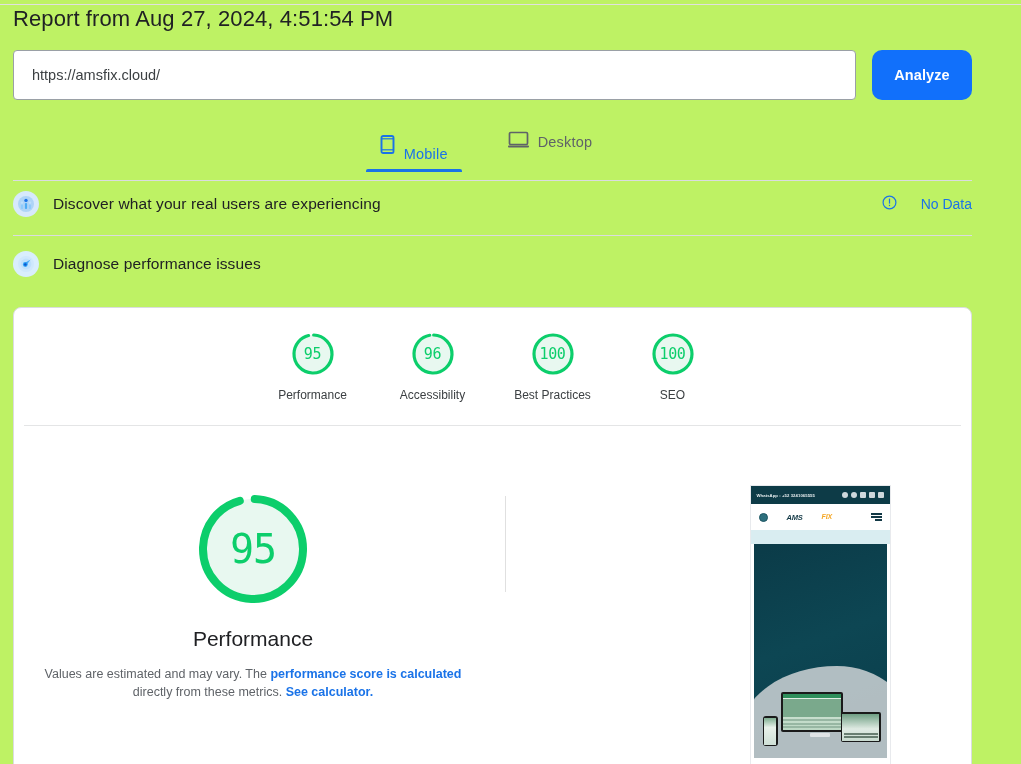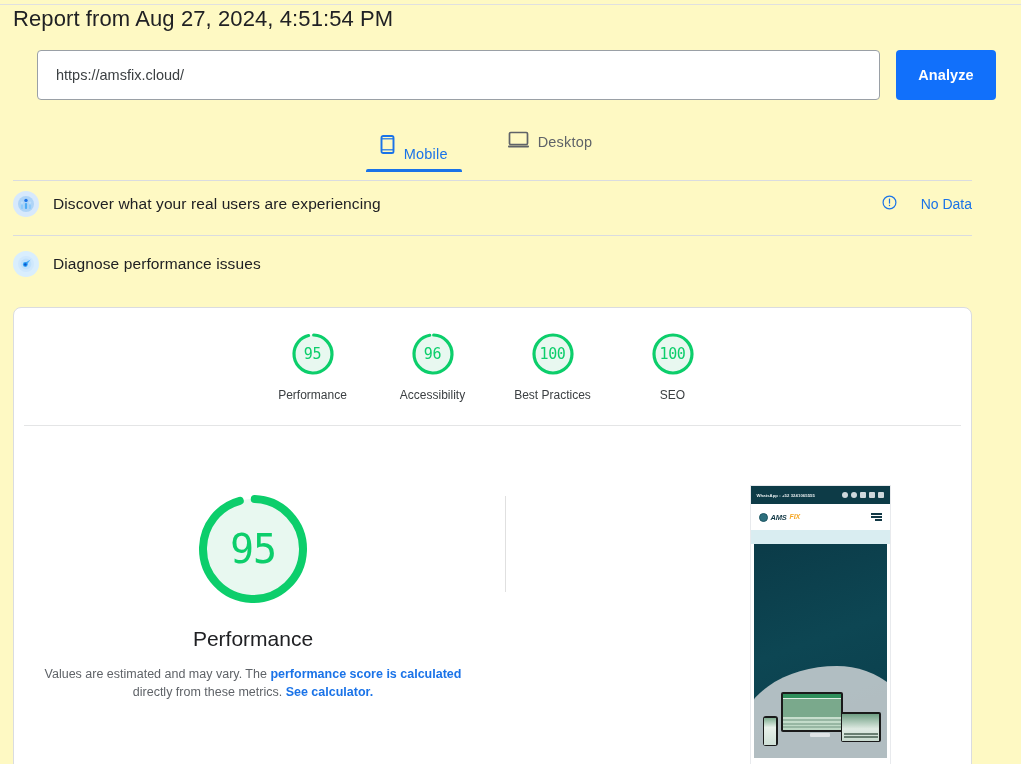--- a/index.html
+++ b/index.html
@@ -4,45 +4,45 @@
 <style>
   * { box-sizing: border-box; }
   html, body {
     margin: 0; padding: 0;
     width: 1021px; height: 764px;
     background: #ffffff;
     font-family: "Liberation Sans", sans-serif;
     color: #202124;
     overflow: hidden;
   }
-  .page { position: relative; width: 1021px; height: 764px; background:#fef9c3; }
+  .page { position: relative; width: 1021px; height: 764px; background:#bef264; }
 
   .top-rule {
     position:absolute; left:0; top:4px; width:1021px; height:1px;
     background:#e0e0e0;
   }
 
   
   .report-title {
     position:absolute; left:13px; top:6px;
     font-size:22px; font-weight:400; color:#202124;
     letter-spacing:0.1px; white-space:nowrap;
   }
 
-  .url-row { position:absolute; left:13px; top:50px; width:969px; height:50px;margin-left:24px; }
+  .url-row { position:absolute; left:13px; top:50px; width:969px; height:50px; }
   .url-input {
     position:absolute; left:0; top:0; width:843px; height:50px;
     border:1px solid #9aa0a6; border-radius:4px; background:#fff;
     font-family:"Liberation Sans", sans-serif;
     font-size:14.5px; color:#3c4043; padding:0 18px;
     outline:none;
   }
   .analyze-btn {
     position:absolute; left:859px; top:0; width:100px; height:50px;
-    background:#1170fb; color:#fff; border:none; border-radius:4px;
+    background:#1170fb; color:#fff; border:none; border-radius:10px;
     font-family:"Liberation Sans", sans-serif;
     font-size:14.5px; font-weight:700; cursor:pointer;
     letter-spacing:0.1px;
   }
 
   
   .tabs {
     position:absolute; left:0; top:125px; width:972px;
     display:flex; justify-content:center; align-items:flex-start; gap:32px;
   }
@@ -151,21 +151,21 @@
   .t-soc { display:flex; gap:3px; align-items:center; }
   .t-soc i {
     display:block; width:6px; height:6px; background:#cfd8dc; border-radius:1px;
   }
   .t-soc i.round { border-radius:50%; }
   .t-nav {
     position:absolute; left:0; top:18px; width:100%; height:26px;
     background:#fff; display:flex; align-items:center; justify-content:space-between;
     padding:0 8px;
   }
-  .t-logo { display:flex; gap:3px; }
+  .t-logo { display:flex; gap:19px; }
   .t-globe {
     width:9px; height:9px; border-radius:50%;
     background:#2d6f7d; border:1px solid #1d5663;
   }
   .t-ams { font-size:7.5px; font-weight:700; font-style:italic; color:#123845; letter-spacing:-.2px; }
   .t-fix { font-size:7px; font-weight:700; font-style:italic; color:#f5a623; letter-spacing:-.2px; }
   .t-burger { display:flex; flex-direction:column; gap:1.5px; align-items:flex-end; }
   .t-burger span { display:block; height:1.4px; background:#123845; }
   .t-burger span:nth-child(1){ width:11px; }
   .t-burger span:nth-child(2){ width:11px; }

